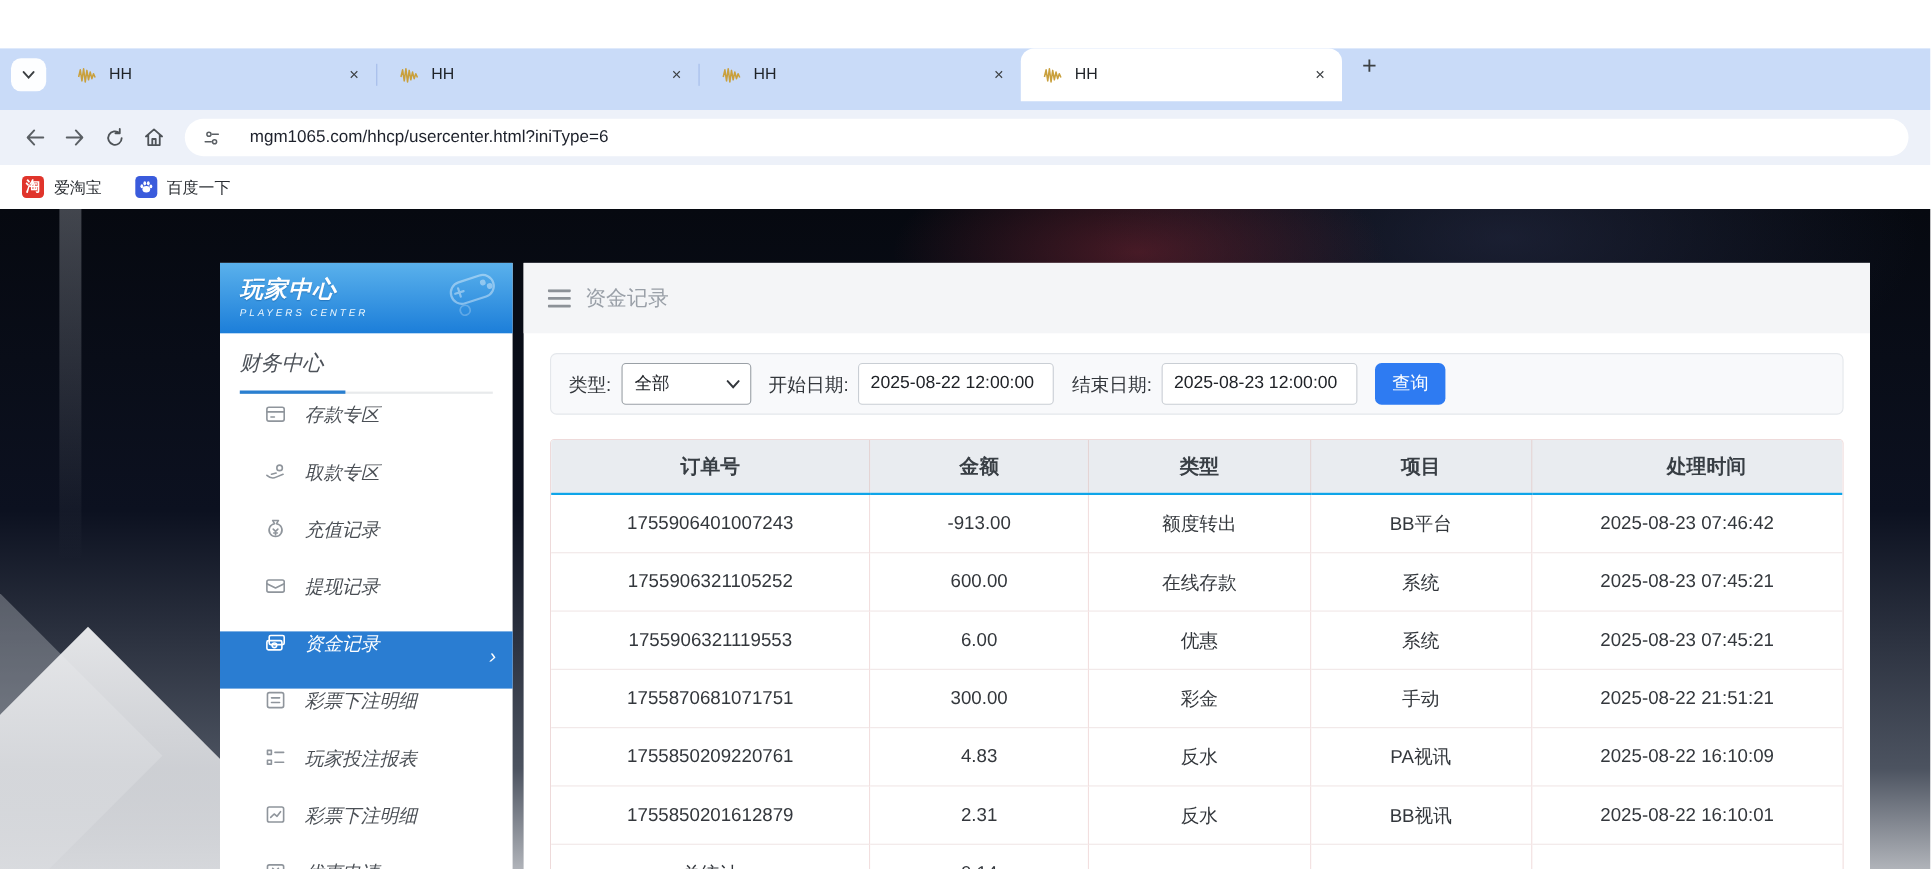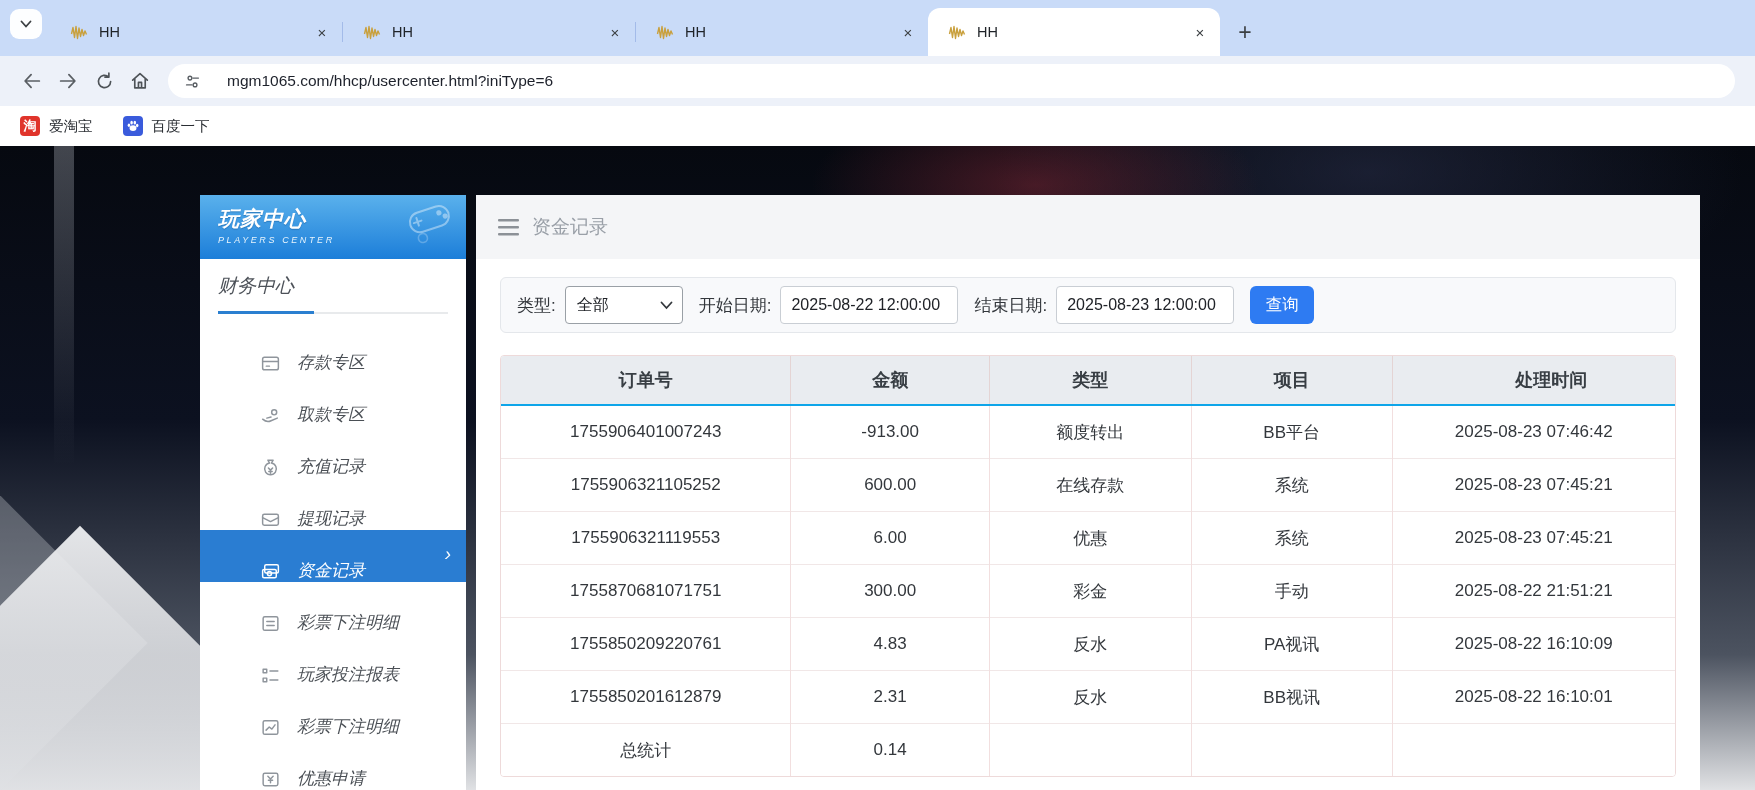--- a/index.html
+++ b/index.html
@@ -1,20 +1,20 @@
 <!DOCTYPE html>
 <html style="--accent-blue: #2a7fd0; --selected-blue: #2a7dd2; --button-blue: #2e7bf2; --banner-blue: #1c7ed9; --taobao-red: #e0342b; --baidu-blue: #3a5bdc;"><head>
 <meta charset="utf-8">
 <style>
   html,body{margin:0;padding:0;}
   body{width:1755px;height:790px;overflow:hidden;font-family:"Liberation Sans","DejaVu Sans",sans-serif;background:#fff;}
   svg{display:block;}
 
   
-  .tabstrip{height:56px;background:#c9dbf8;position:relative;display:flex;align-items:flex-end;}
+  .tabstrip{height:56px;background:#c9dbf8;position:relative;display:flex;align-items:flex-start;margin-top:44px;}
   .chev-btn{position:absolute;left:10px;top:9px;width:32px;height:30px;background:#fdfeff;border-radius:9px;display:flex;align-items:center;justify-content:center;cursor:pointer;}
   .tabs{display:flex;align-items:flex-end;margin-left:50px;height:48px;}
   .tab{width:292px;height:48px;display:flex;align-items:center;padding:0 10px 0 20px;box-sizing:border-box;cursor:pointer;}
   .tab.active{background:#ffffff;border-radius:12px 12px 0 0;}
   .tab .favicon{margin-right:10px;flex:none;}
   .tab .tab-label{flex:1;font-size:14.5px;color:#1f2328;}
   .tab .tab-close{width:20px;height:20px;border-radius:50%;display:flex;align-items:center;justify-content:center;font-size:15px;color:#3c4043;cursor:pointer;}
   .tab-sep{width:1px;height:20px;background:#a3bbe9;margin-bottom:14px;flex:none;}
   .newtab-btn{width:30px;height:30px;margin:0 0 9px 10px;display:flex;align-items:center;justify-content:center;font-size:23px;color:#3c4043;cursor:pointer;}
 
@@ -45,21 +45,21 @@
   .sidebar{position:absolute;left:200px;top:49px;width:266px;bottom:0;background:#fff;font-style:italic;}
   .banner{height:64px;background:linear-gradient(180deg,#5ab1ec 0%,var(--banner-blue) 100%);color:#fff;padding:10px 0 0 18px;box-sizing:border-box;position:relative;overflow:hidden;}
   .banner-title{font-size:21px;font-weight:bold;letter-spacing:1px;text-shadow:0 1px 1px rgba(0,60,120,.35);}
   .banner-sub{font-size:9px;letter-spacing:2.6px;color:#e9f5fd;margin-top:2px;}
   .banner-pad{position:absolute;right:10px;top:6px;opacity:.4;transform:rotate(-18deg);}
   .section-block{padding:14px 18px 0;}
   .section-title{font-size:19px;color:#4d5259;}
   .section-rule{margin-top:13px;height:2px;background:#e8eaec;position:relative;}
   .section-rule::before{content:"";position:absolute;left:0;top:-1px;height:3px;width:96px;background:var(--accent-blue);}
   .menu{margin-top:8px;}
-  .menu-item{height:52px;display:flex;align-items:flex-end;padding-left:60px;color:#4a4f55;font-size:17px;position:relative;cursor:pointer;}
+  .menu-item{height:52px;display:flex;align-items:flex-start;padding-left:40px;color:#4a4f55;font-size:17px;position:relative;cursor:pointer;}
   .menu-item .mi-icon{width:21px;height:21px;margin-right:16px;color:#8f959c;flex:none;}
   .menu-item.selected{background:var(--selected-blue);color:#fff;}
   .menu-item.selected .mi-icon{color:#fff;}
   .menu-item.selected .mi-caret{position:absolute;right:15px;top:13px;font-size:19px;color:#fff;}
 
   
   .main{position:absolute;left:476px;top:49px;right:55px;bottom:0;background:#fff;}
   .main-header{height:64px;background:#f4f5f7;display:flex;align-items:center;padding-left:22px;gap:13px;}
   .main-title{font-size:19px;color:#9aa0a8;}
   .filter-bar{margin:18px 24px 0;height:56px;background:#f8f9fb;border:1px solid #e4e7eb;border-radius:6px;display:flex;align-items:center;padding:0 16px;box-sizing:border-box;font-size:17px;color:#33373c;}

